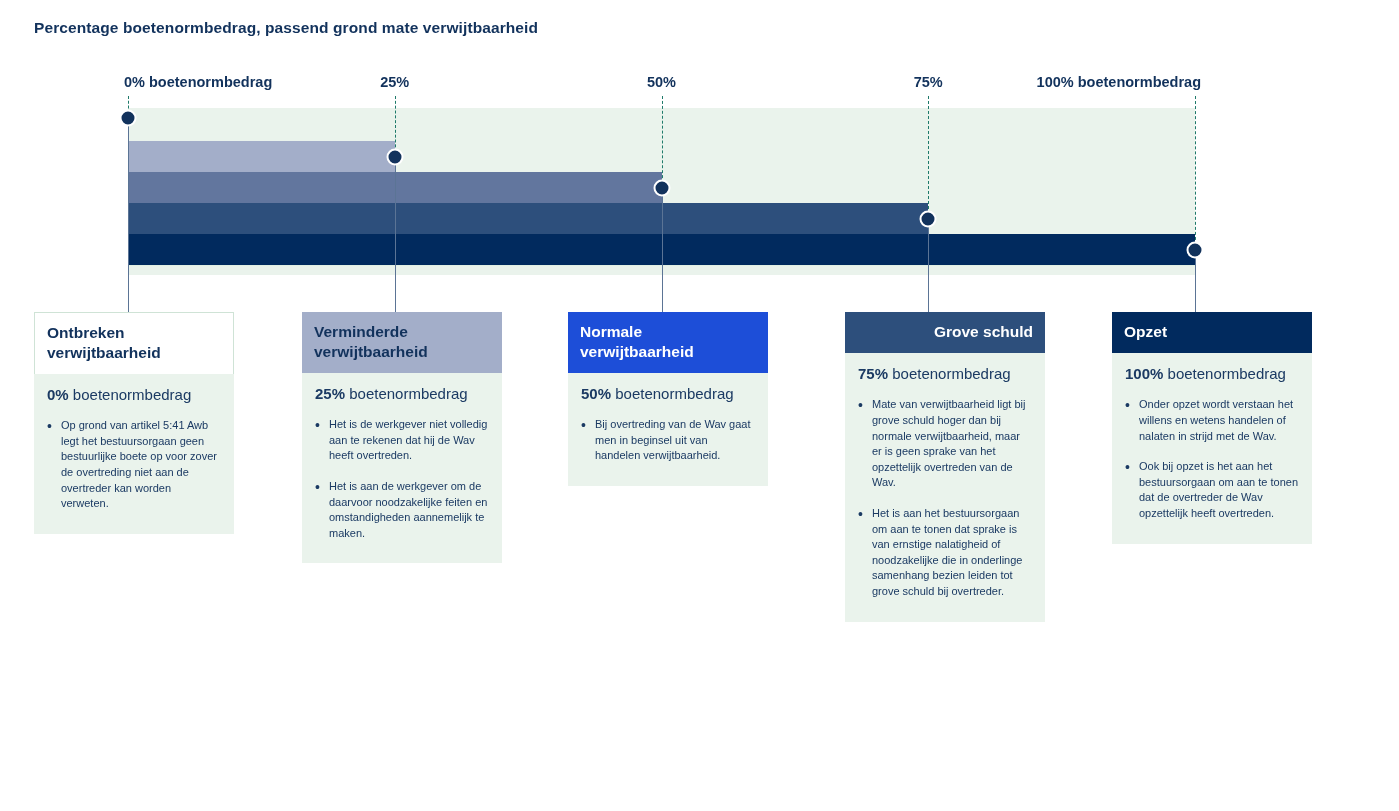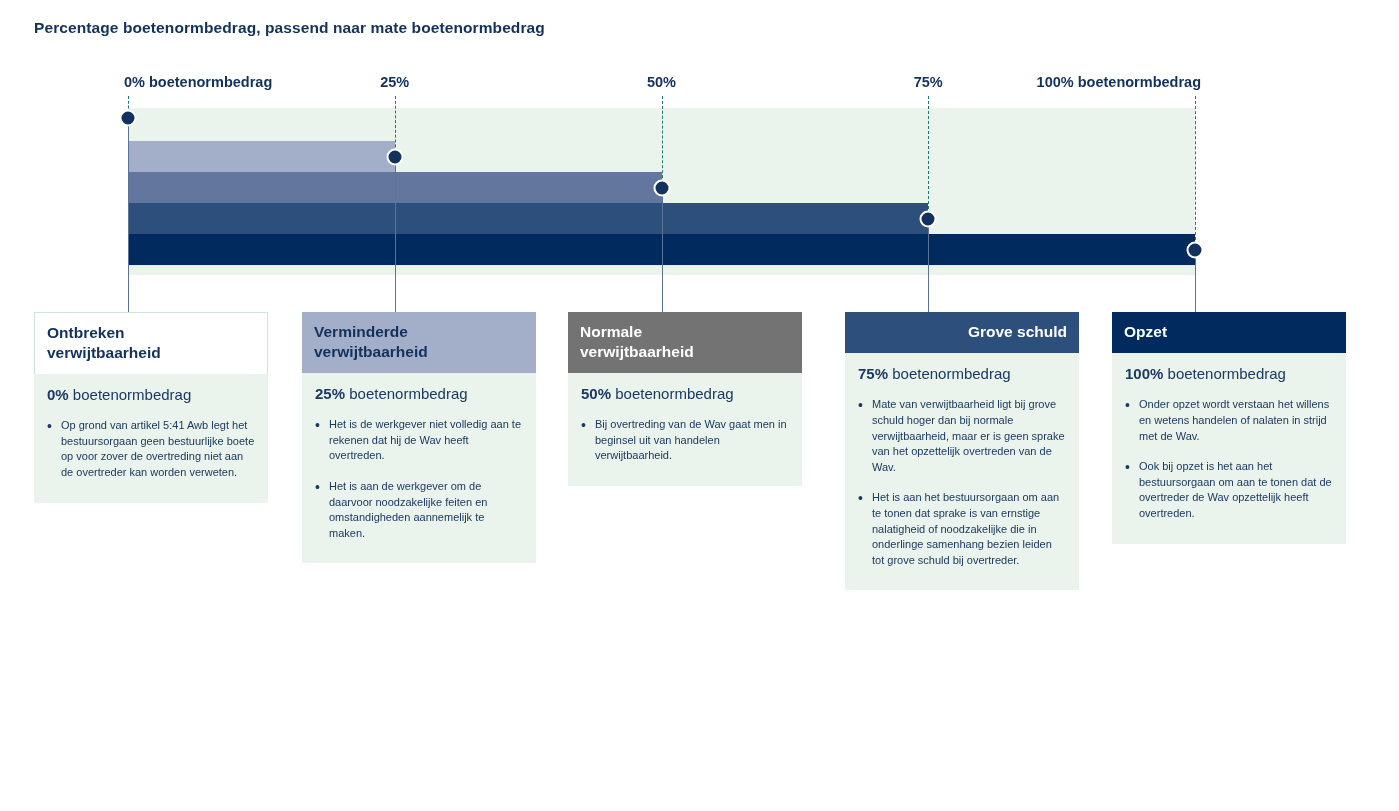--- a/index.html
+++ b/index.html
@@ -93,39 +93,39 @@
     background: #12325c;
     border: 2.5px solid #ffffff;
     box-sizing: content-box;
     transform: translate(-50%, -50%);
     z-index: 9;
   }
 
   
   .card {
     position: absolute;
-    width: 234px;
+    width: 200px;
     box-sizing: border-box;
     background: #eaf3ec;
   }
   .card-header {
     box-sizing: border-box;
     padding: 10px 12px 11px 12px;
     font-size: 15.5px;
     font-weight: bold;
     line-height: 1.28;
   }
   .card-header.light-bg {
     background: #ffffff;
     border: 1px solid #cfe3d6;
     border-bottom: none;
     color: #12325c;
   }
   .card-header.c1 { background: #a3aec9; color: #12325c; }
-  .card-header.c2 { background: #737373; color: #ffffff; }
+  .card-header.c2 { background: #1d4ed8; color: #ffffff; }
   .card-header.c3 { background: #2d4f7c; color: #ffffff; text-align: right; }
   .card-header.c4 { background: #012a5e; color: #ffffff; }
 
   .card-body {
     padding: 11px 13px 22px 13px;
   }
   .card-amount {
     font-size: 15px;
     color: #1b3a63;
     margin: 0 0 14px 0;
@@ -152,21 +152,21 @@
     position: absolute;
     left: 0;
     top: -1px;
     font-size: 14px;
     color: #1b3a63;
   }
 </style>
 </head>
 <body>
 
-<div id="page-title">Percentage boetenormbedrag, passend naar mate boetenormbedrag</div>
+<div id="page-title">Percentage boetenormbedrag, passend grond mate verwijtbaarheid</div>
 
 <div id="chart">
   <div id="axis-labels">
       <div class="axis-label leftal" style="left: 124px;">0% boetenormbedrag</div>
       <div class="axis-label center" style="left: 394.75px;">25%</div>
       <div class="axis-label center" style="left: 661.5px;">50%</div>
       <div class="axis-label center" style="left: 928.25px;">75%</div>
       <div class="axis-label rightal" style="left: 1201px;">100% boetenormbedrag</div>
     </div>
   <div id="plot-panel">

